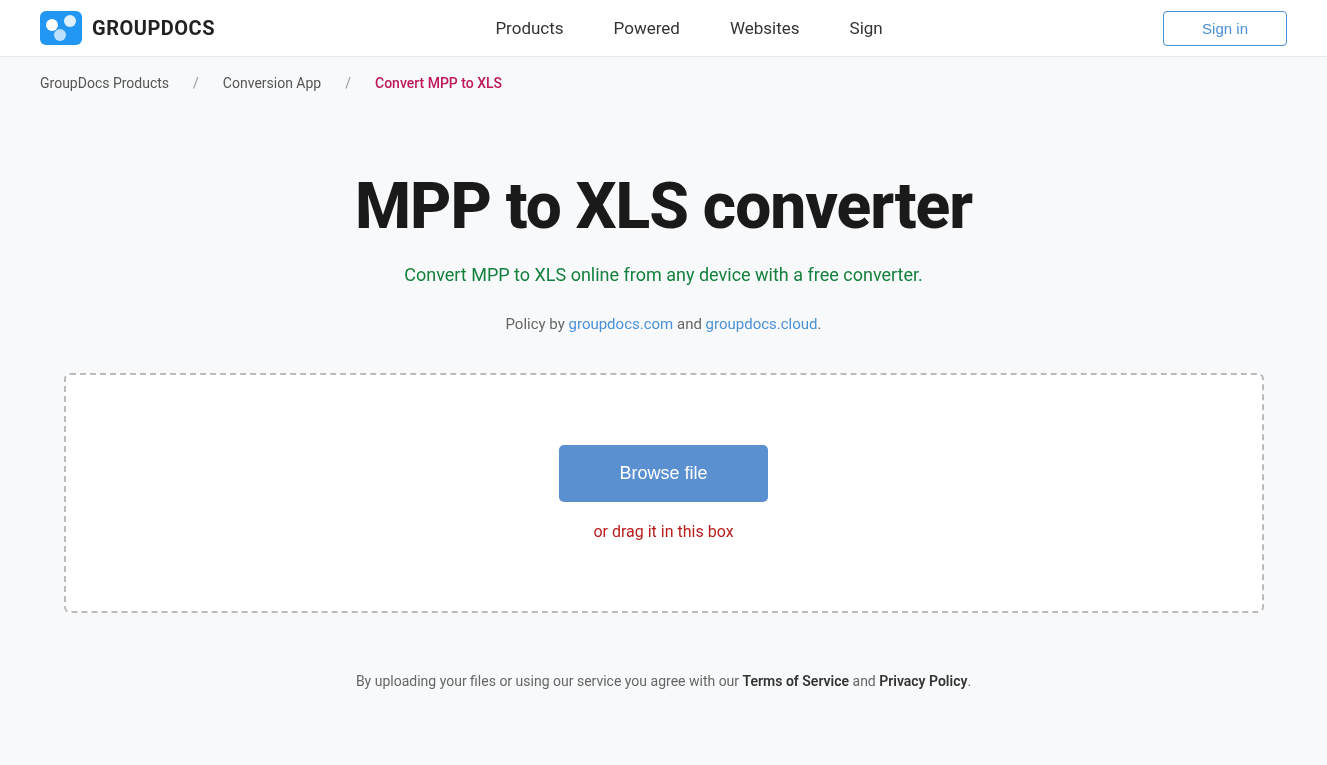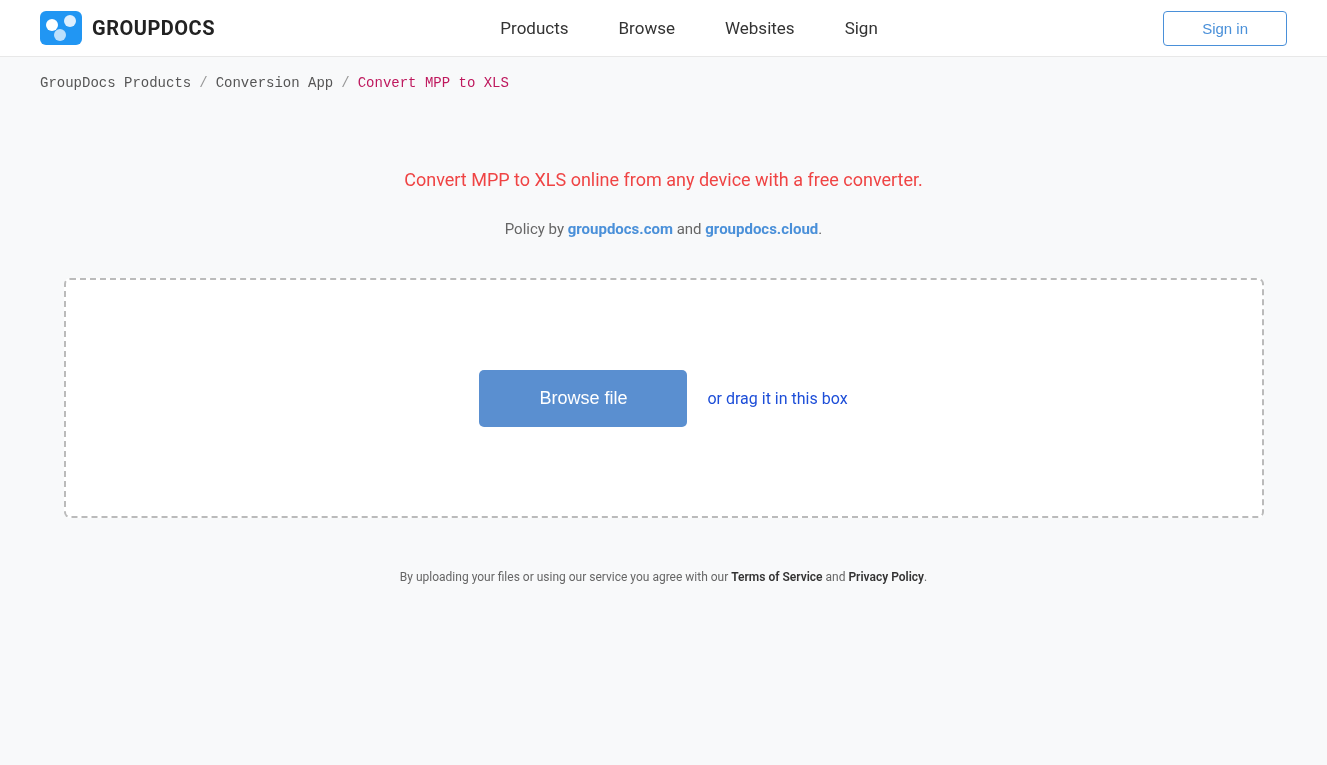--- a/index.html
+++ b/index.html
@@ -68,24 +68,23 @@
       font-size: 15px;
       border-radius: 4px;
       cursor: pointer;
     }
 
     
     .breadcrumb {
       padding: 18px 40px;
       display: flex;
       align-items: flex-end;
-      gap: 8px;
+      gap: 24px;
       font-size: 14px;
       color: #666;
-      font-family: Liberation Mono, monospace;
     }
 
     .breadcrumb-item {
       color: #555;
       cursor: pointer;
     }
 
     .breadcrumb-separator {
       color: #999;
       font-size: 14px;
@@ -108,76 +107,75 @@
       font-size: 64px;
       font-weight: 800;
       color: #1a1a1a;
       text-align: center;
       margin-bottom: 20px;
       letter-spacing: -1px;
     }
 
     .page-subtitle {
       font-size: 18px;
-      color: #ef4444;
+      color: #15803d;
       text-align: center;
       margin-bottom: 30px;
     }
 
     .powered-by {
       font-size: 15px;
       color: #666;
       text-align: center;
       margin-bottom: 40px;
     }
 
     .powered-by a {
       color: #4a90d9;
       text-decoration: none;
-      font-weight: bold;
     }
 
     
     .drop-zone {
       width: 1200px;
       min-height: 240px;
       border: 2px dashed #bbb;
       border-radius: 6px;
       background: #fff;
       display: flex;
-      flex-direction: row;
+      flex-direction: column;
       align-items: center;
       justify-content: center;
       gap: 20px;
       padding: 50px 40px;
       margin-bottom: 40px;
     }
 
     .browse-btn {
       background: #5a8fd0;
       color: #fff;
       border: none;
       padding: 18px 60px;
       font-size: 18px;
       border-radius: 5px;
       cursor: pointer;
       font-weight: 500;
     }
 
     .drop-hint {
       font-size: 16px;
-      color: #1d4ed8;
+      color: #b91c1c;
     }
 
     
     .footer-note {
-      font-size: 12px;
+      font-size: 14px;
       color: #666;
       text-align: center;
-      margin-top: 12px;
+      margin-top: 20px;
     }
 
     .footer-note a {
       color: #333;
       font-weight: 600;
       text-decoration: none;
     }
   </style>
 </head>
 <body>
@@ -188,37 +186,38 @@
       <rect x="0" y="0" width="42" height="34" rx="6" fill="#2196F3"></rect>
       <rect x="6" y="8" width="12" height="12" rx="6" fill="white"></rect>
       <rect x="24" y="4" width="12" height="12" rx="6" fill="white" opacity="0.85"></rect>
       <rect x="14" y="18" width="12" height="12" rx="6" fill="white" opacity="0.7"></rect>
     </svg>
     <span class="logo-text">GROUPDOCS</span>
   </div>
 
   <nav class="nav">
     <a class="nav-item">Products</a>
-    <a class="nav-item">Browse</a>
+    <a class="nav-item">Powered</a>
     <a class="nav-item">Websites</a>
     <a class="nav-item">Sign</a>
   </nav>
 
   <button class="signin-btn">Sign in</button>
 </header>
 
 <nav class="breadcrumb">
   <span class="breadcrumb-item">GroupDocs Products</span>
   <span class="breadcrumb-separator">/</span>
   <span class="breadcrumb-item">Conversion App</span>
   <span class="breadcrumb-separator">/</span>
   <span class="breadcrumb-current">Convert MPP to XLS</span>
 </nav>
 
 <main class="main">
+  <h1 class="page-title">MPP to XLS converter</h1>
   <p class="page-subtitle">Convert MPP to XLS online from any device with a free converter.</p>
 
   <p class="powered-by">
     <span>Policy by </span><a>groupdocs.com</a><span> and </span><a>groupdocs.cloud</a><span>.</span>
   </p>
 
   <div class="drop-zone">
     <button class="browse-btn">Browse file</button>
     <span class="drop-hint">or drag it in this box</span>
   </div>

